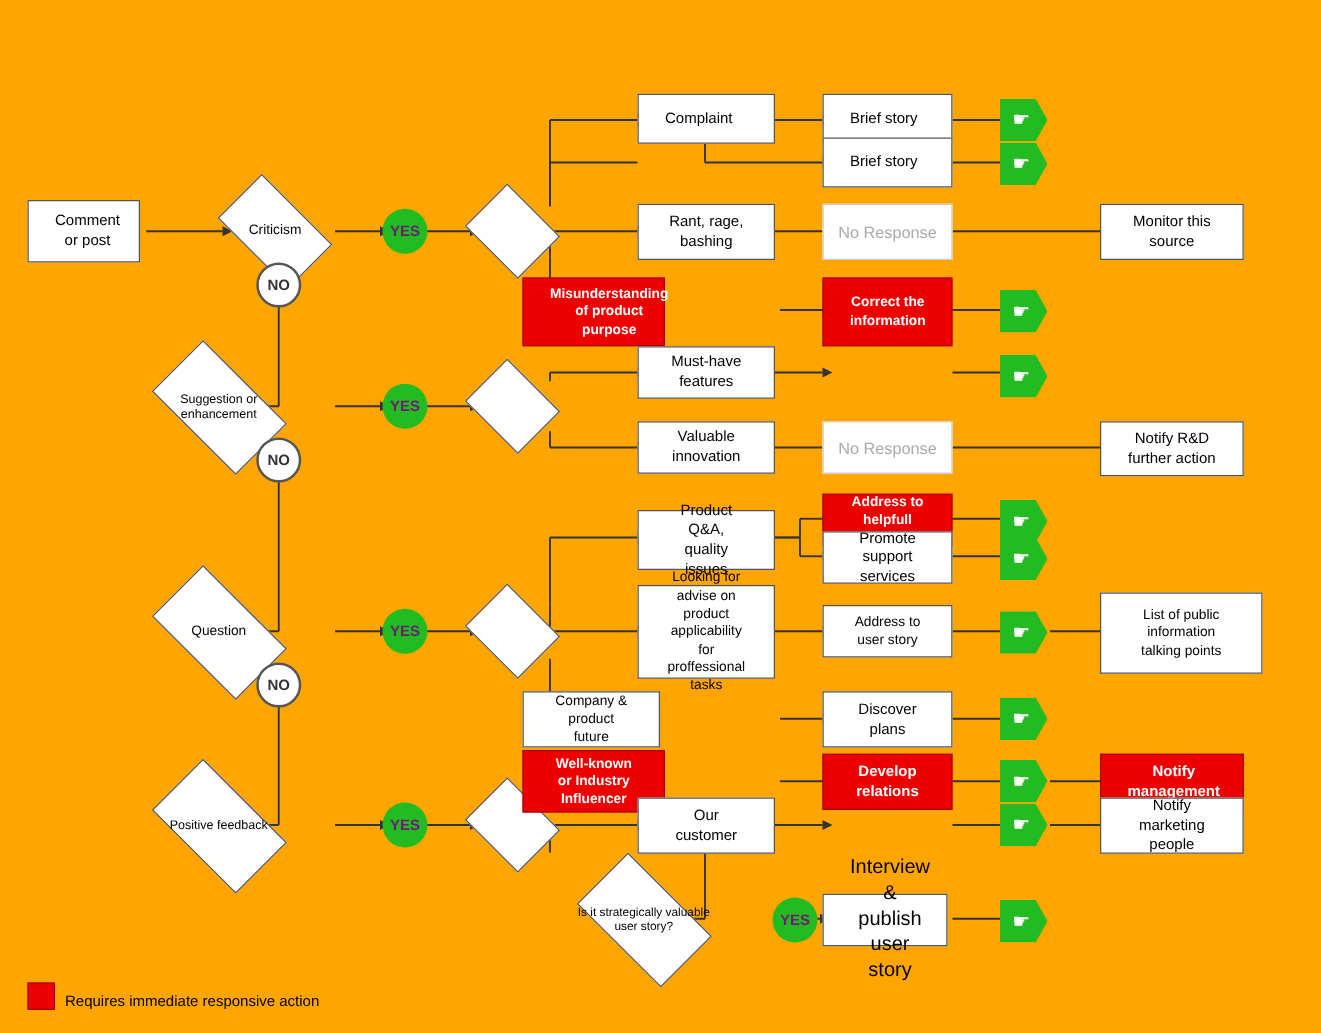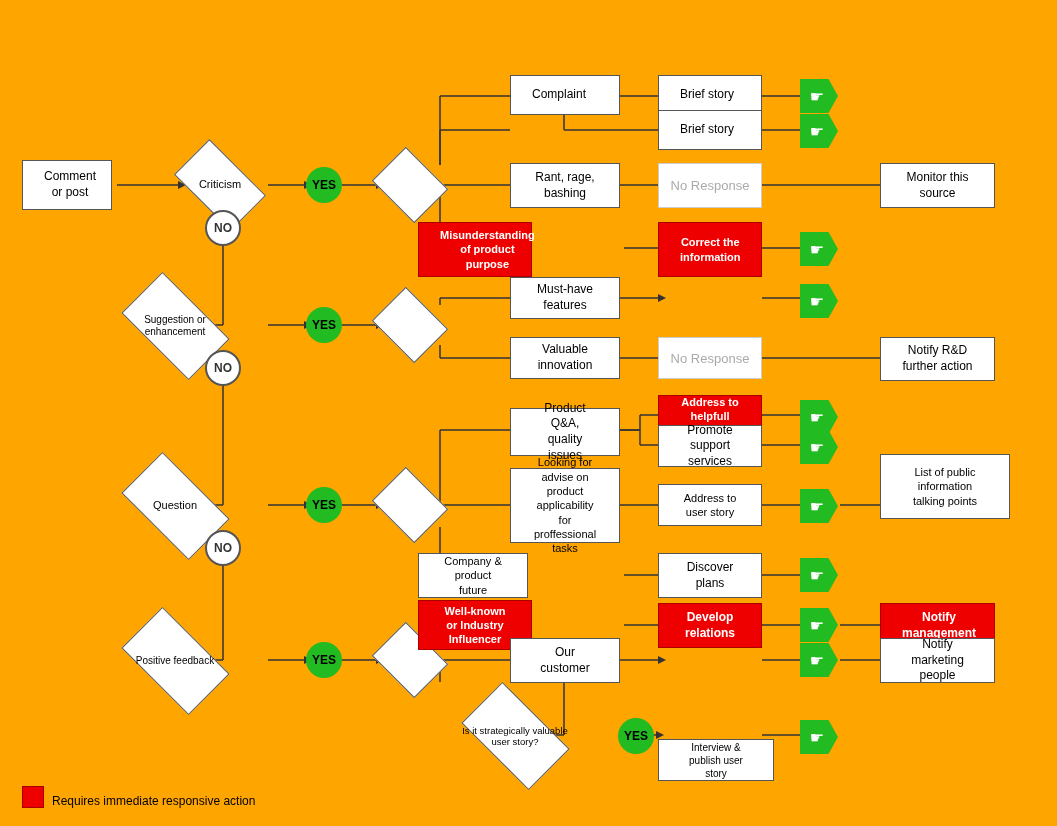--- a/index.html
+++ b/index.html
@@ -64,21 +64,21 @@
       border-radius: 50%;
       display: flex;
       align-items: center;
       justify-content: center;
       font-weight: bold;
       font-size: 12px;
       z-index: 3;
     }
     .circle.yes {
       background: #22bb22;
-      color: #000000;
+      color: #701a75;
       width: 36px;
       height: 36px;
     }
     .circle.no {
       background: white;
       color: #333;
       border: 2px solid #555;
       width: 36px;
       height: 36px;
     }
@@ -448,21 +448,21 @@
   <div class="box" style="left:510px; top:468px; width:110px; height:75px; font-size:11px;">
     <span>Looking for advise on product applicability for proffessional tasks</span>
   </div>
 
   <div class="box" style="left:658px; top:484px; width:104px; height:42px; font-size:11px;">
     <span>Address to user story</span>
   </div>
 
   <div class="action-btn" style="left:800px; top:489px;"></div>
 
-  <div class="box" style="left:880px; top:454px; width:130px; height:65px; font-size:11px;">
+  <div class="box" style="left:880px; top:474px; width:130px; height:65px; font-size:11px;">
     <span>List of public information talking points</span>
   </div>
 
   <div class="box" style="left:418px; top:553px; width:110px; height:45px; font-size:11px;">
     <span>Company &amp; product future</span>
   </div>
 
   <div class="box" style="left:658px; top:553px; width:104px; height:45px;">
     <span>Discover plans</span>
   </div>
@@ -509,21 +509,21 @@
 
   <div class="diamond-wrap" style="left:460px; top:708px; width:110px; height:56px;">
     <div class="diamond" style="width:95px; height:58px;"></div>
     <span class="diamond-label" style="font-size:9.5px;">Is it strategically valuable user story?</span>
   </div>
 
   <div class="circle yes" style="left:618px; top:718px;">
     <span>YES</span>
   </div>
 
-  <div class="box" style="left:658px; top:739px; width:116px; height:42px; font-size:10px;">
+  <div class="box" style="left:658px; top:715px; width:100px; height:42px; font-size:16px;">
     <span>Interview &amp; publish user story</span>
   </div>
 
   <div class="action-btn" style="left:800px; top:720px;"></div>
 
   <div class="legend" style="bottom:18px; left:22px; position:absolute;">
     <div class="legend-box"></div>
     <span>Requires immediate responsive action</span>
   </div>
 

